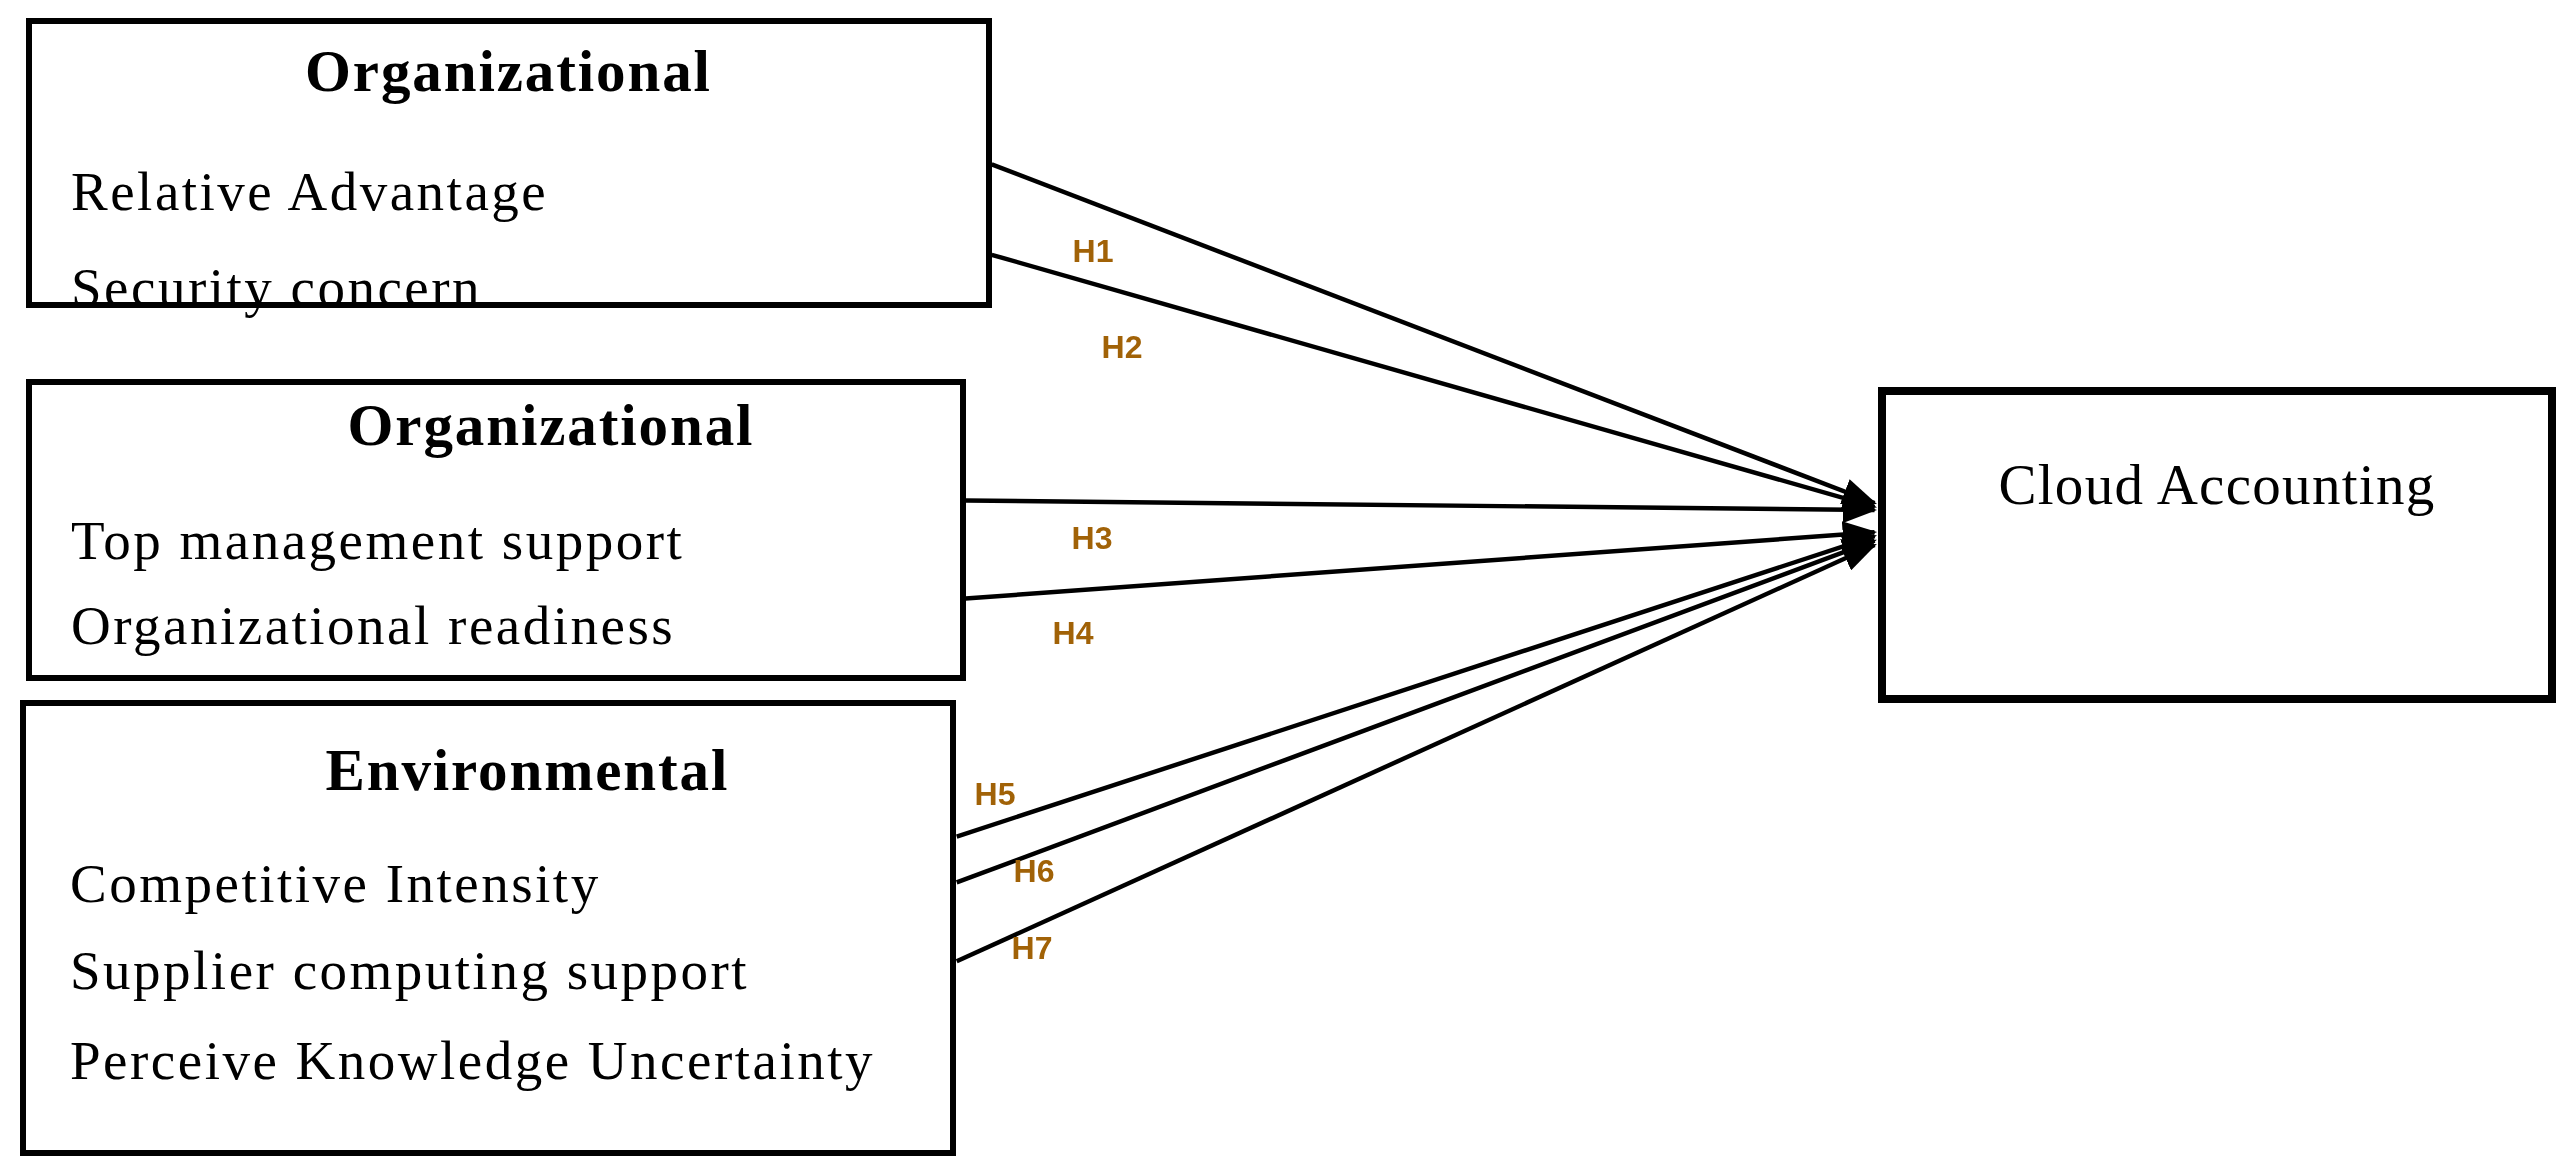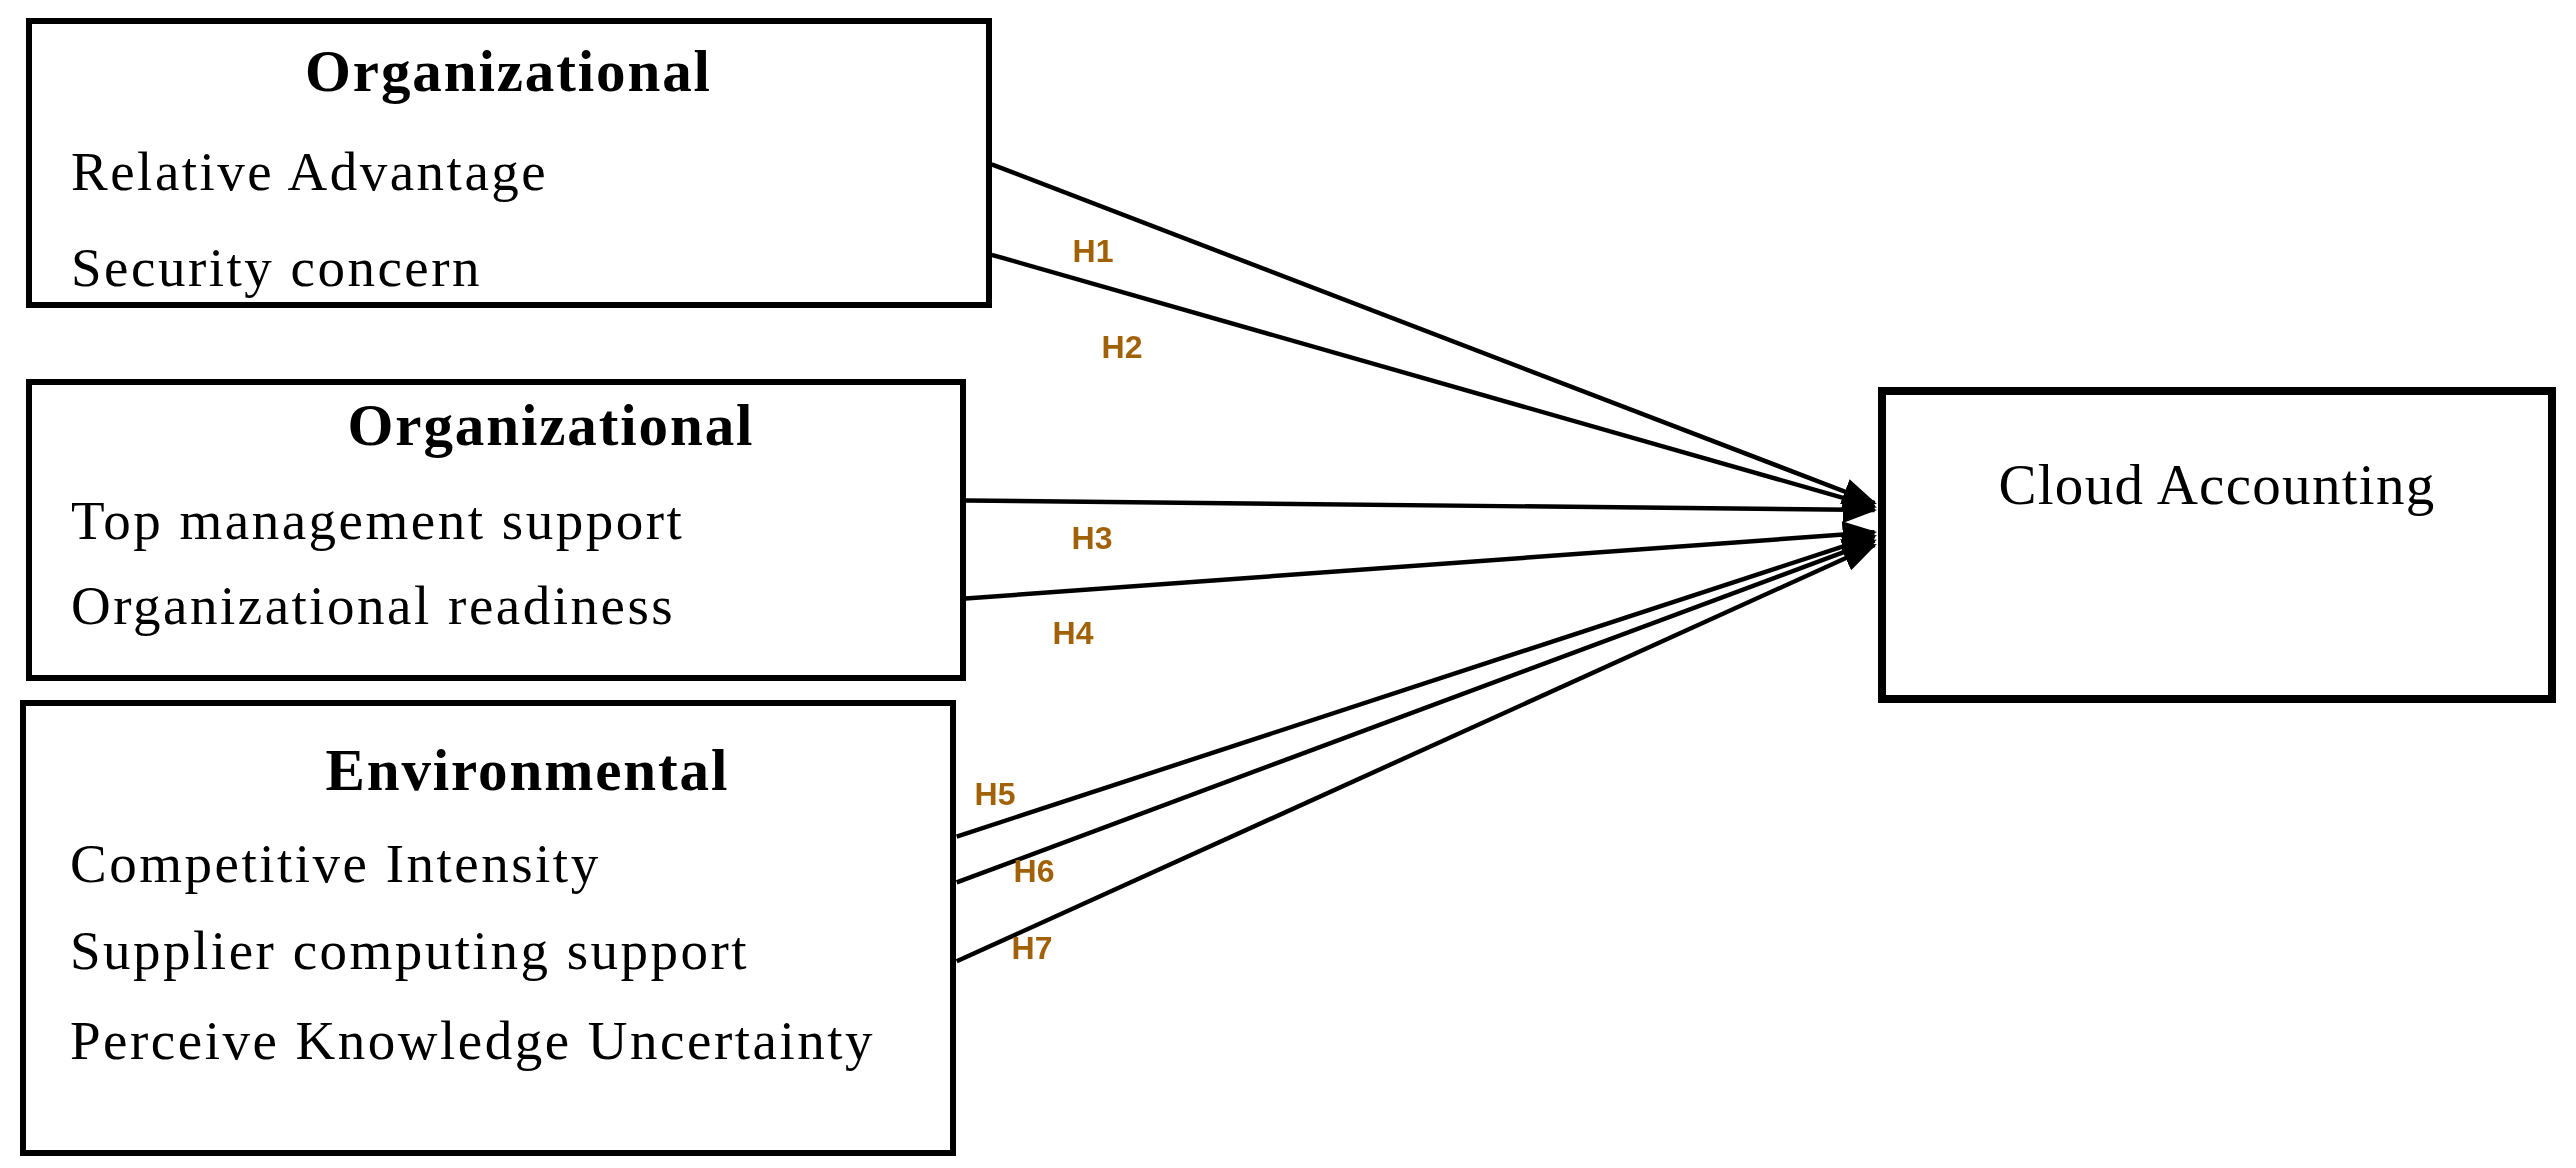--- a/index.html
+++ b/index.html
@@ -36,20 +36,21 @@
     white-space: nowrap;
   }
   .box-item {
     position: absolute;
     font-family: "Liberation Serif", "DejaVu Serif", serif;
     font-size: 55px;
     line-height: 1;
     letter-spacing: 2.5px;
     color: #000000;
     white-space: nowrap;
+    margin-top: 20px;
   }
   .outcome-text {
     position: absolute;
     left: 1878px;
     top: 455px;
     width: 678px;
     text-align: center;
     font-family: "Liberation Serif", "DejaVu Serif", serif;
     font-size: 57px;
     line-height: 1.06;

